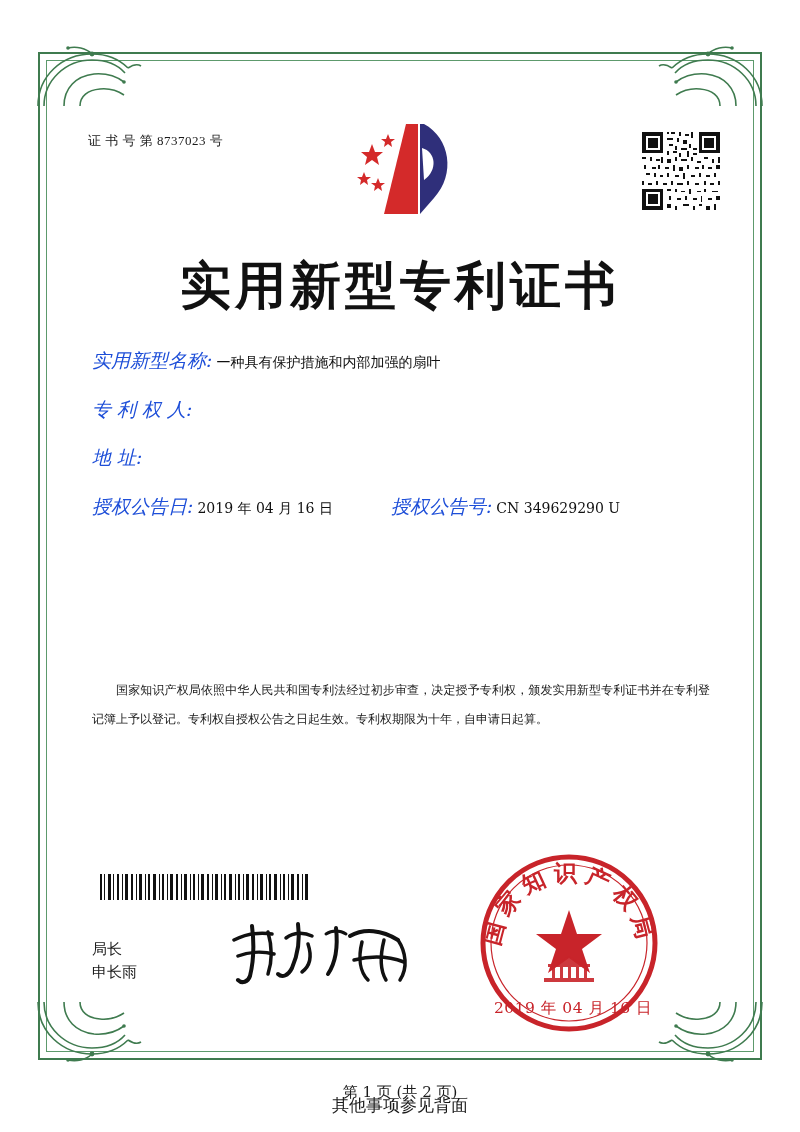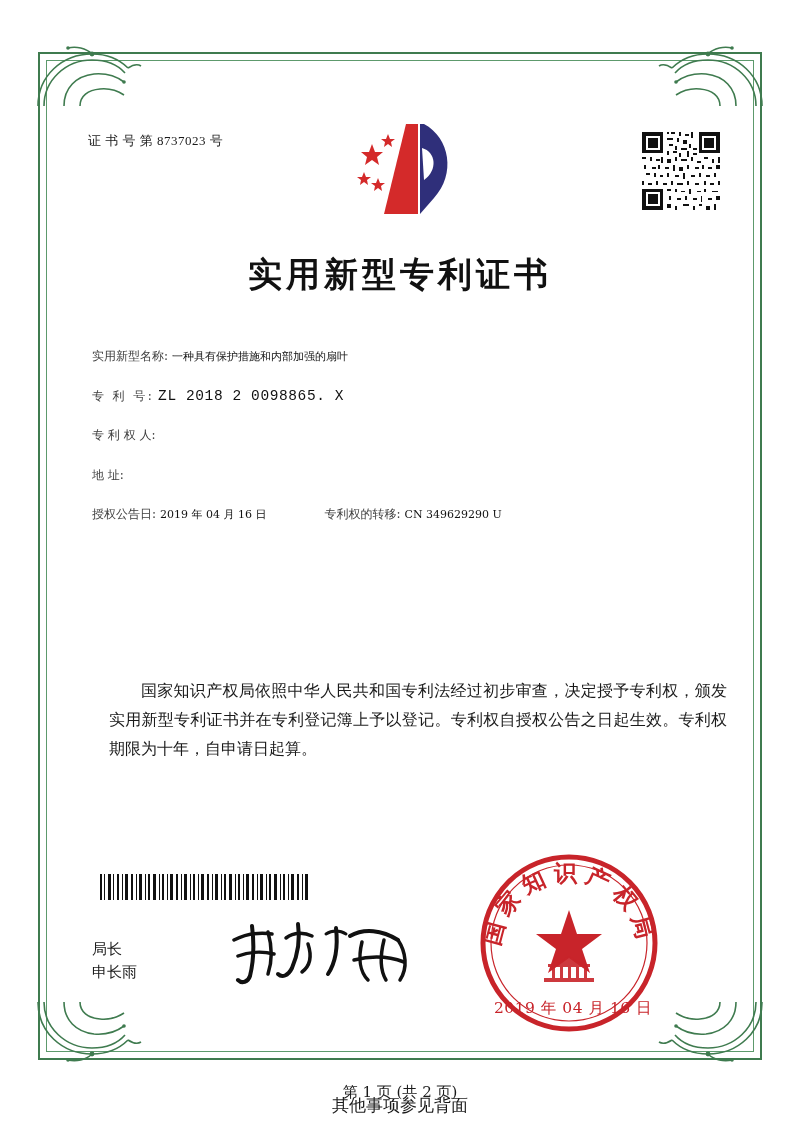--- a/index.html
+++ b/index.html
@@ -74,21 +74,21 @@
     height: 82px;
   }
 
   
   .main-title {
     position: absolute;
     left: 0;
     right: 0;
     top: 252px;
     text-align: center;
-    font-size: 34px;
+    font-size: 51px;
     font-weight: bold;
     letter-spacing: 4px;
     font-family: "DejaVu Serif", serif;
     color: #111;
   }
 
   
   .fields {
     position: absolute;
     left: 92px;
@@ -97,48 +97,49 @@
   }
   .field-row {
     display: flex;
     align-items: baseline;
     margin-bottom: 22.5px;
     font-size: 15.5px;
     white-space: nowrap;
   }
   .field-label {
     font-family: "DejaVu Serif", serif;
-    font-size: 12px;
-    color: #404040;
+    font-size: 19px;
+    color: #1d4ed8;
+    font-style: italic;
   }
   .field-value {
     font-family: "DejaVu Serif", serif;
-    font-size: 11px;
+    font-size: 14px;
     margin-left: 4px;
     color: #111;
   }
   .field-value.mono {
     font-family: "Liberation Mono", monospace;
     font-size: 14.5px;
     letter-spacing: 0.6px;
   }
   .spaced {
     letter-spacing: 0.2em;
   }
   .field-row .second-label {
     margin-left: 58px;
   }
 
   
   .paragraphs {
     position: absolute;
-    left: 109px;
+    left: 92px;
     top: 676px;
     width: 618px;
-    font-size: 16px;
+    font-size: 12px;
     line-height: 29px;
     font-family: "DejaVu Serif", serif;
     text-align: justify;
   }
   .paragraphs p {
     margin: 0 0 2px 0;
     text-indent: 2em;
   }
 
   
@@ -405,33 +406,29 @@
 </div>
 
 <div class="main-title">实用新型专利证书</div>
 
 <div class="fields">
   <div class="field-row">
     <span class="field-label">实用新型名称:</span>
     <span class="field-value">一种具有保护措施和内部加强的扇叶</span>
   </div>
   <div class="field-row">
-    <span class="field-label spaced">专  利  号:</span>
-    <span class="field-value mono">ZL 2018 2 0098865. X</span>
-  </div>
-  <div class="field-row">
     <span class="field-label">专 利 权 人:</span>
   </div>
   <div class="field-row">
     <span class="field-label">地        址:</span>
   </div>
   <div class="field-row">
     <span class="field-label">授权公告日:</span>
     <span class="field-value">2019 年 04 月 16 日</span>
-    <span class="field-label second-label">专利权的转移:</span>
+    <span class="field-label second-label">授权公告号:</span>
     <span class="field-value">CN 349629290 U</span>
   </div>
 </div>
 
 <div class="paragraphs">
   <p>国家知识产权局依照中华人民共和国专利法经过初步审查，决定授予专利权，颁发实用新型专利证书并在专利登记簿上予以登记。专利权自授权公告之日起生效。专利权期限为十年，自申请日起算。</p>
 </div>
 
 <div class="barcode">
   <svg width="208" height="26" viewBox="0 0 208 26" shape-rendering="crispEdges">

